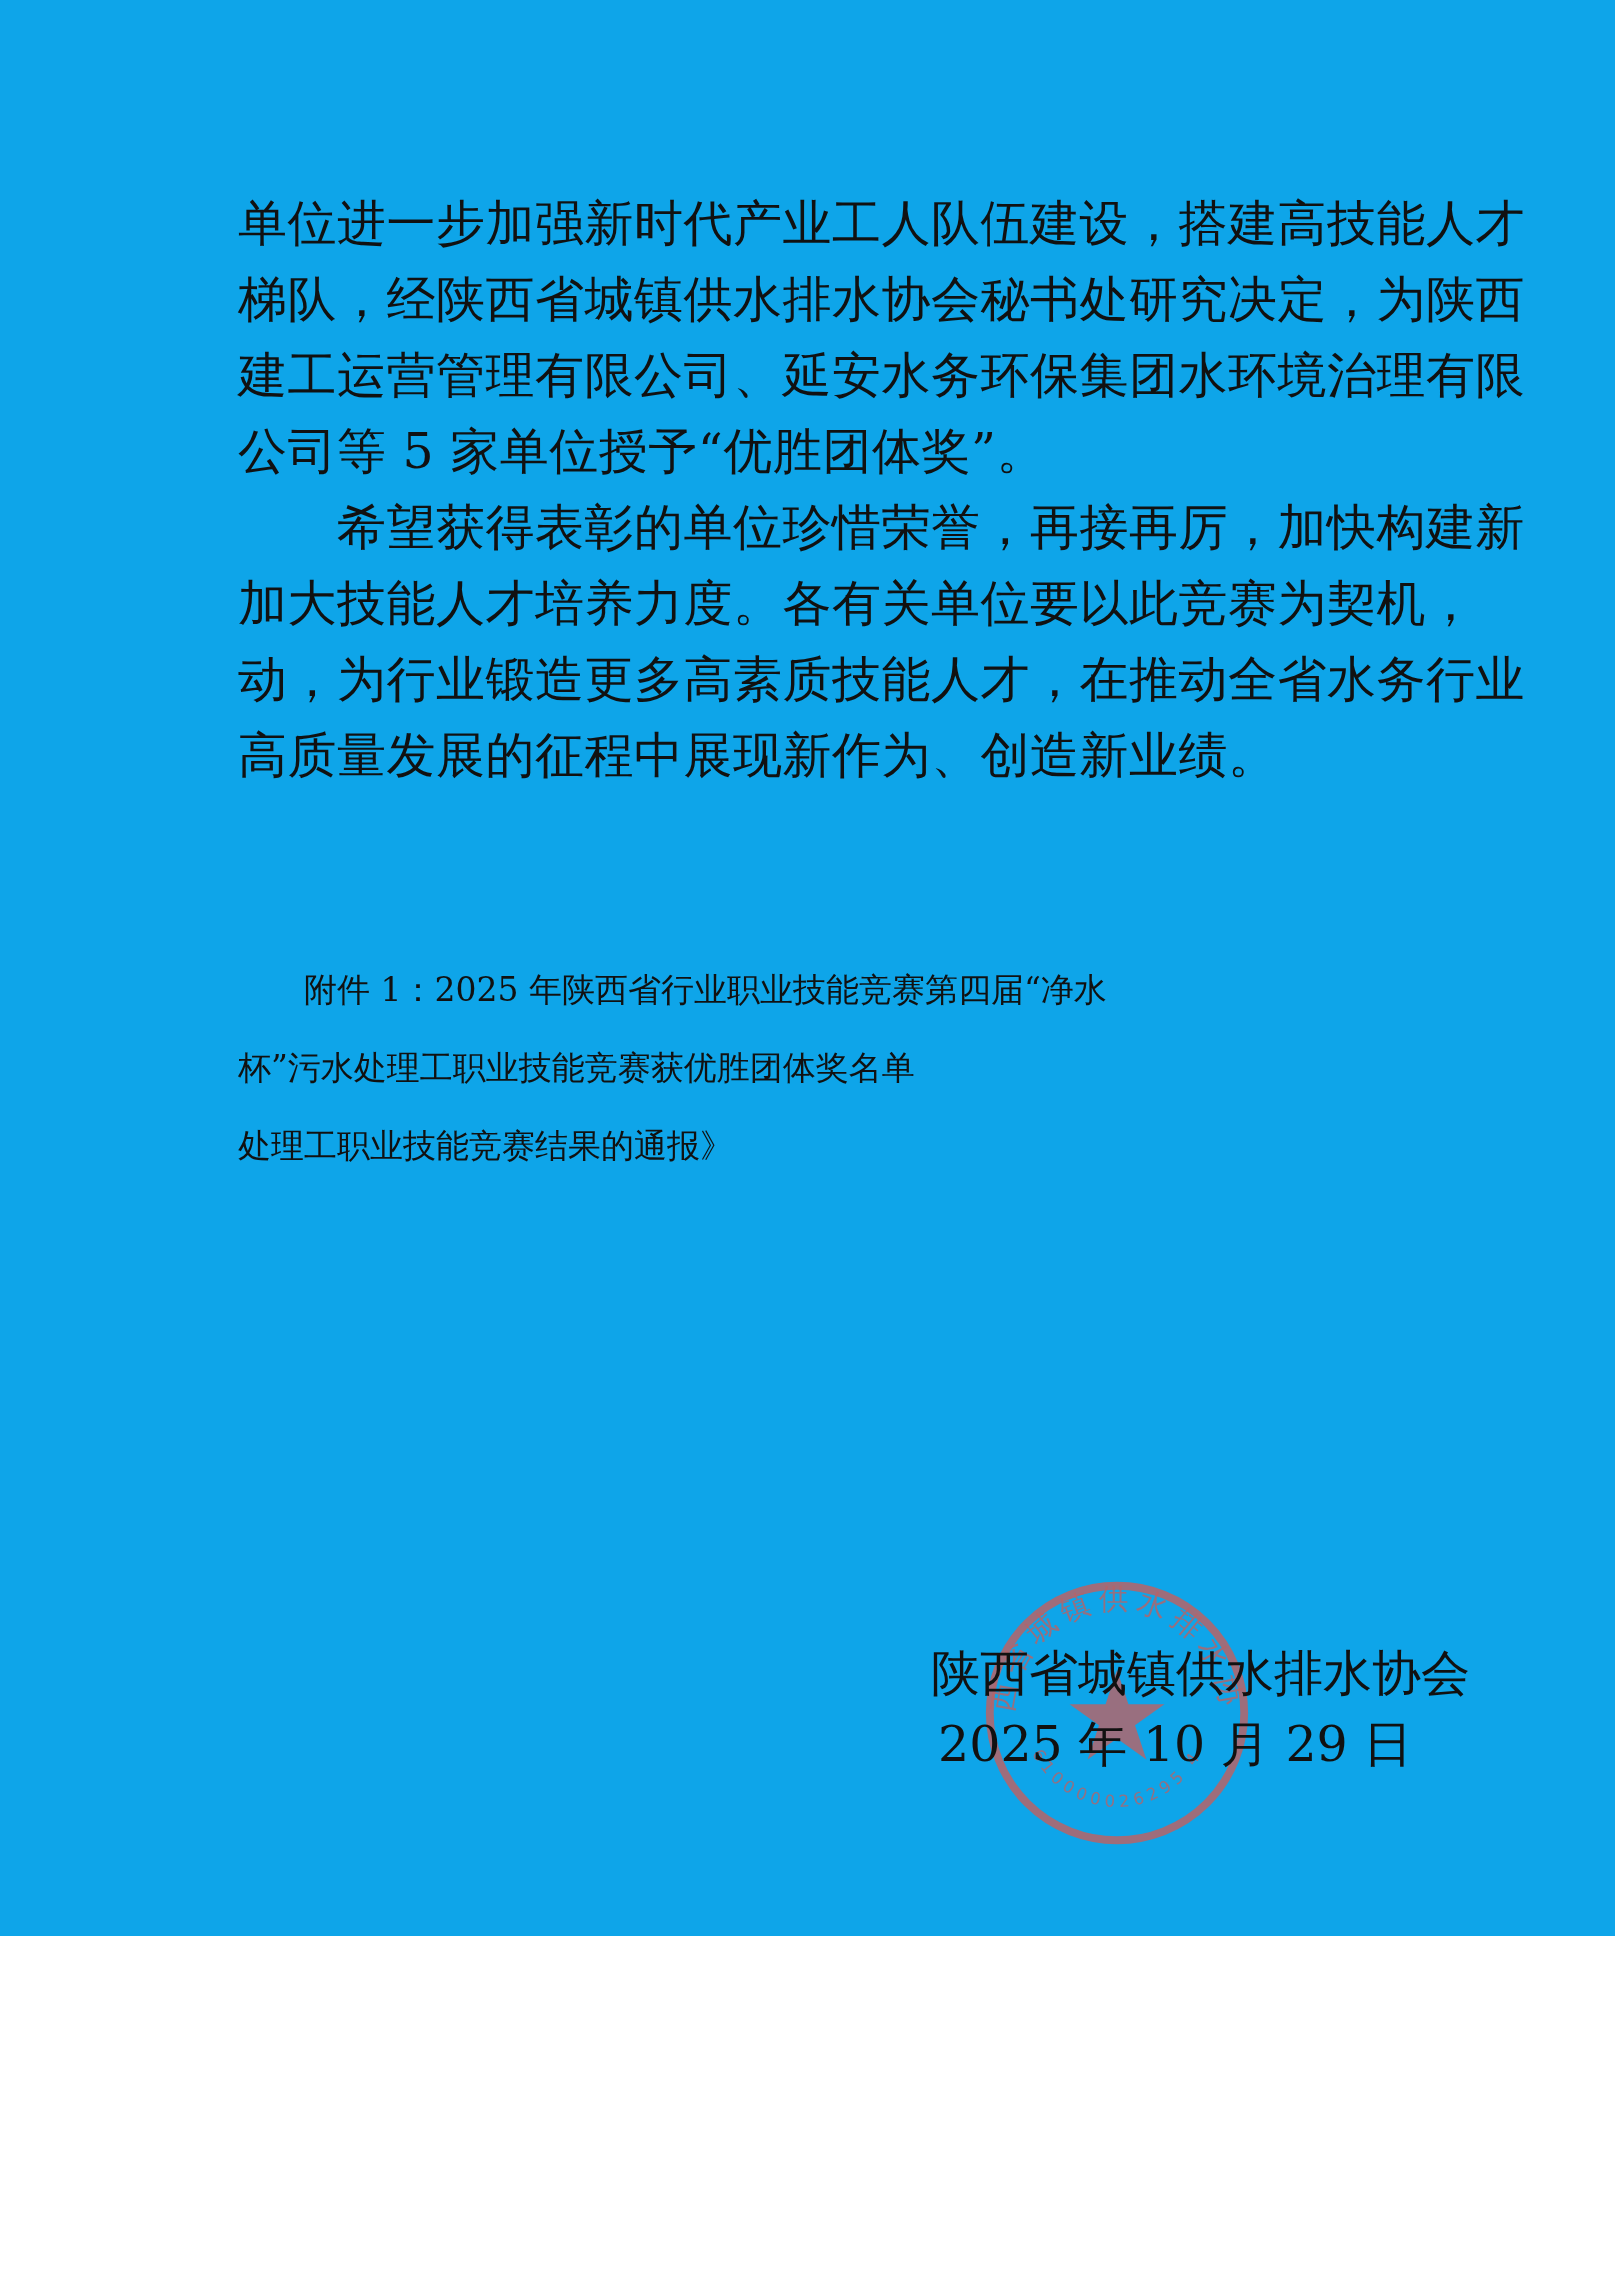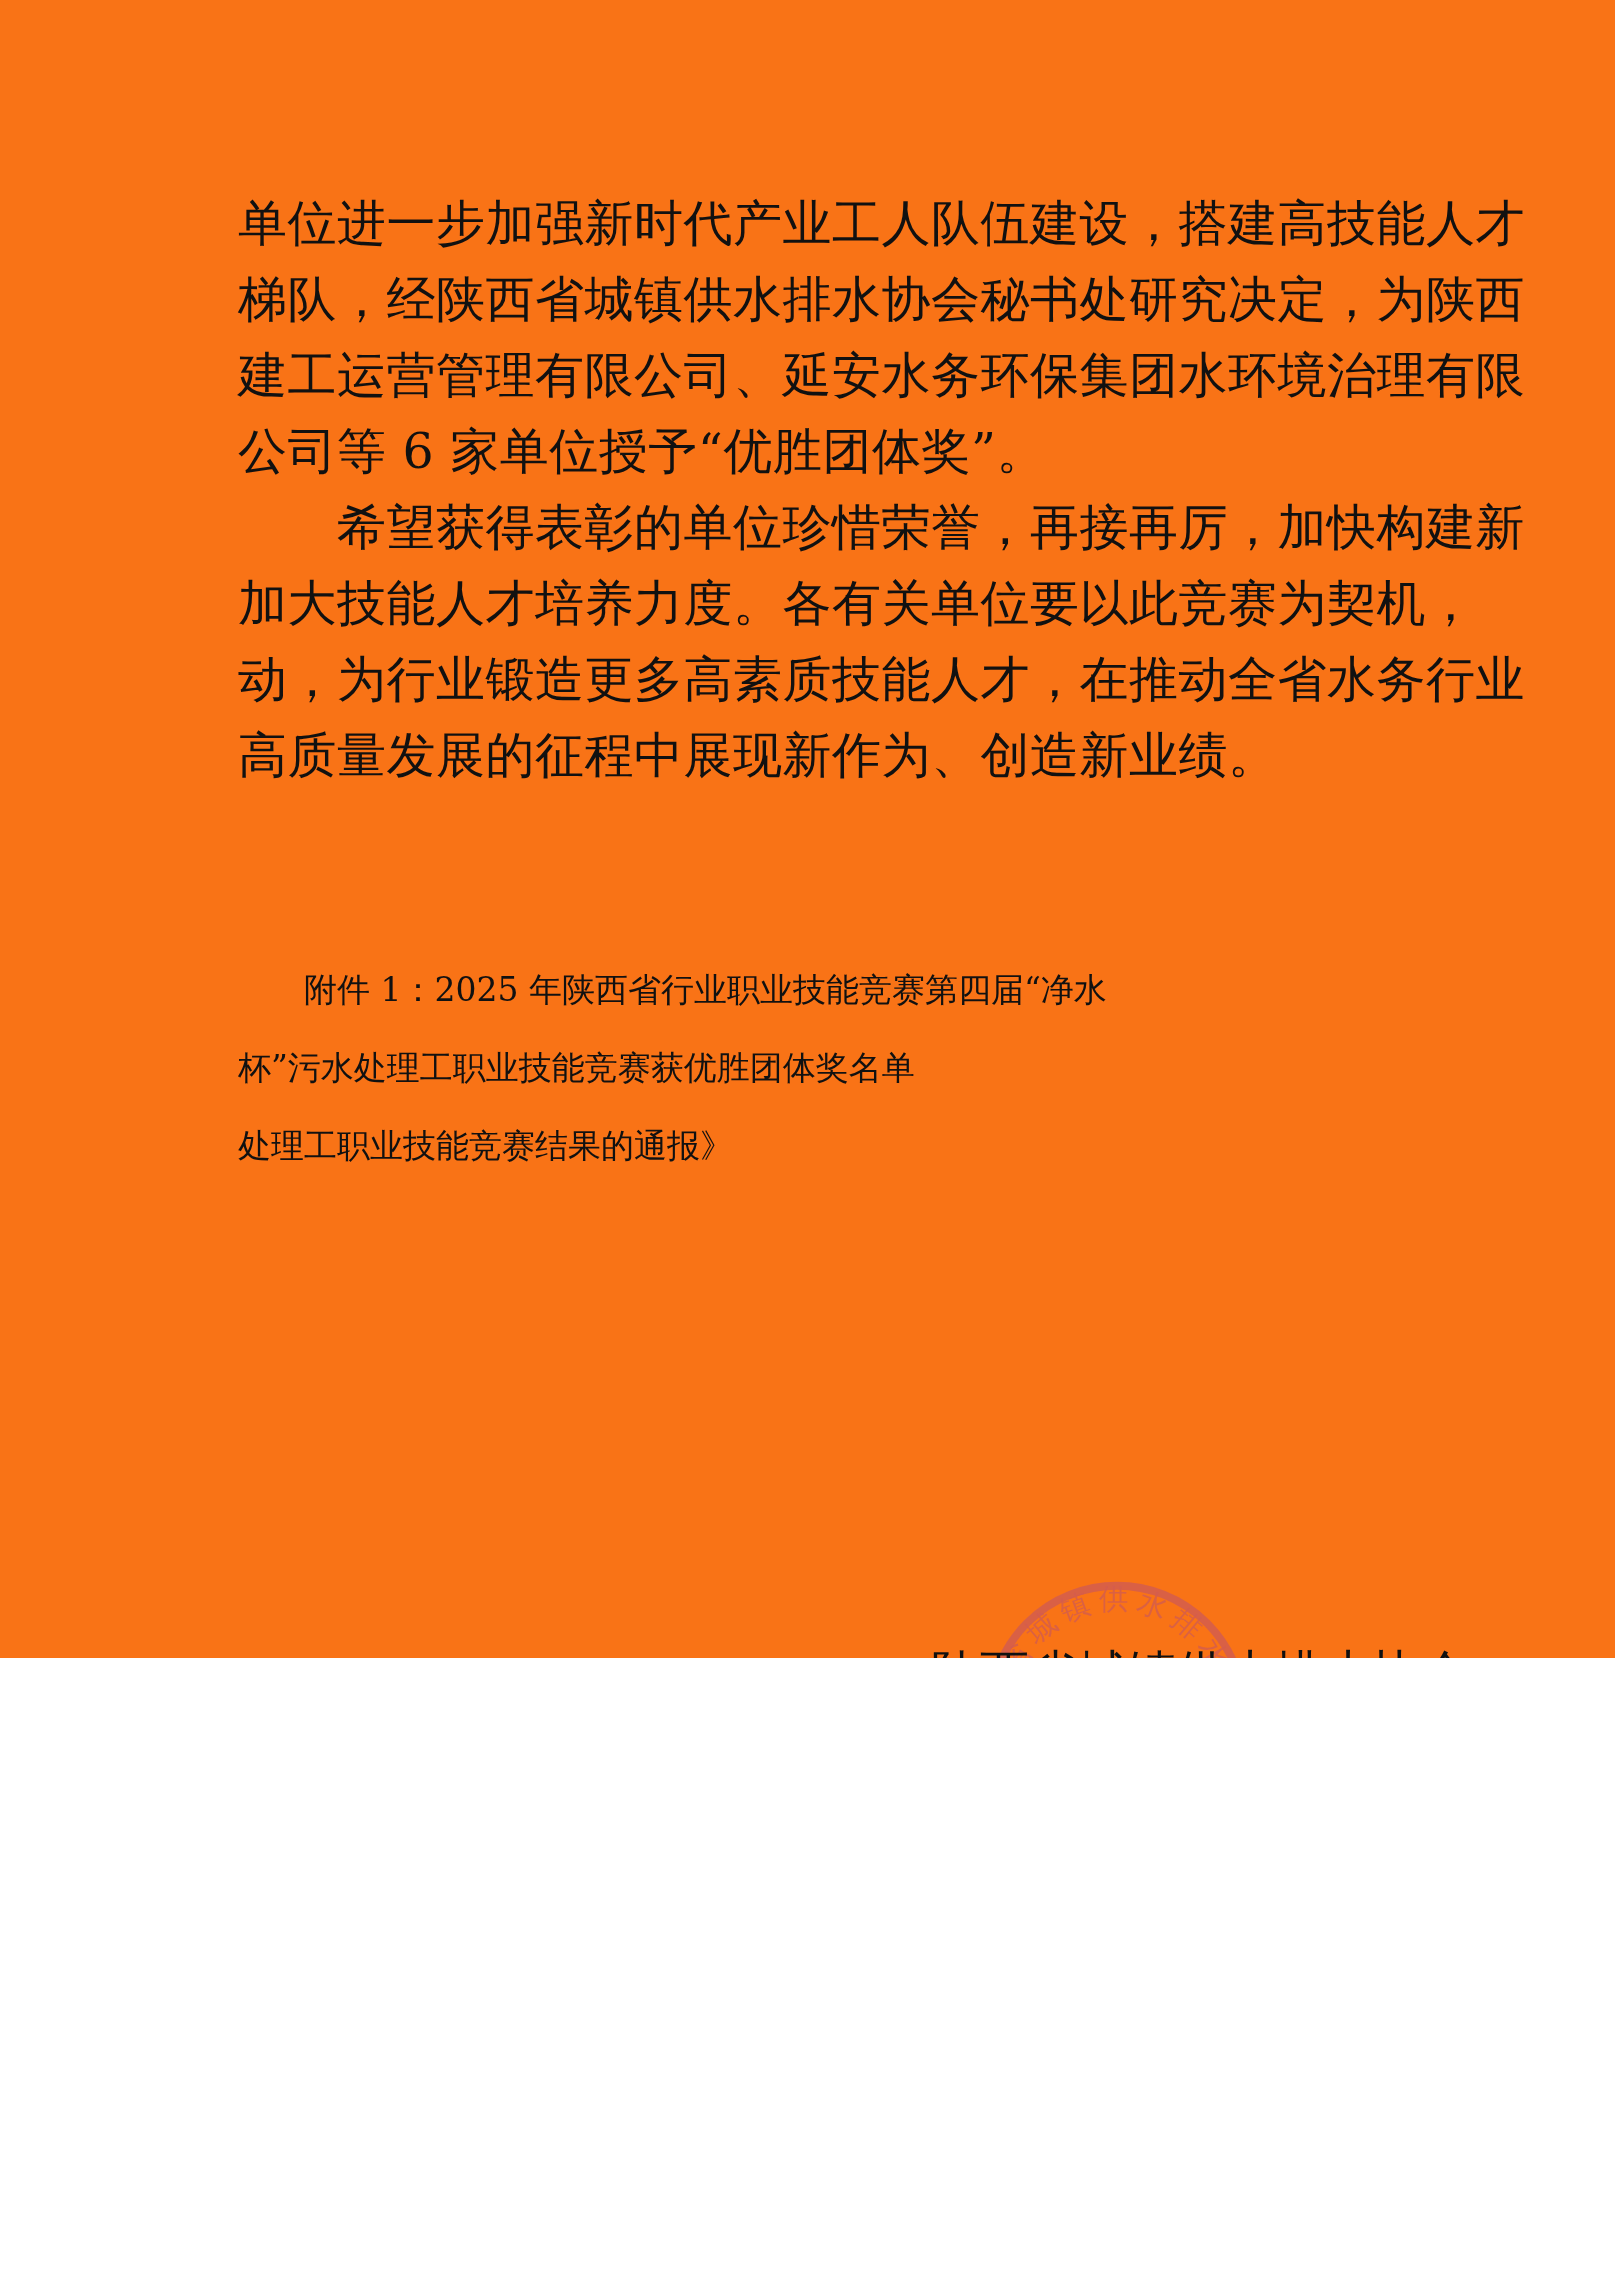--- a/index.html
+++ b/index.html
@@ -6,22 +6,22 @@
     margin: 0;
     padding: 0;
     background: #ffffff;
   }
   body {
     font-family: "DejaVu Serif", "Liberation Serif", serif;
   }
   .page {
     position: relative;
     width: 1615px;
-    height: 1658px;
-    background: #f97316;
+    height: 1936px;
+    background: #0ea5e9;
     overflow: hidden;
     box-sizing: border-box;
   }
   .doc-body {
     position: absolute;
     left: 238px;
     top: 186px;
     width: 1142px;
   }
   .para {
@@ -89,21 +89,21 @@
 <body>
 
 <div class="page">
 
   <div class="doc-body">
 
     <div class="para">
       <span class="ln">单位进一步加强新时代产业工人队伍建设，搭建高技能人才</span>
       <span class="ln">梯队，经陕西省城镇供水排水协会秘书处研究决定，为陕西</span>
       <span class="ln">建工运营管理有限公司、延安水务环保集团水环境治理有限</span>
-      <span class="ln">公司等 6 家单位授予“优胜团体奖”。</span>
+      <span class="ln">公司等 5 家单位授予“优胜团体奖”。</span>
     </div>
 
     <div class="para">
       <span class="ln">　　希望获得表彰的单位珍惜荣誉，再接再厉，加快构建新</span>
       <span class="ln">加大技能人才培养力度。各有关单位要以此竞赛为契机，</span>
       <span class="ln">动，为行业锻造更多高素质技能人才，在推动全省水务行业</span>
       <span class="ln">高质量发展的征程中展现新作为、创造新业绩。</span>
     </div>
 
     <div class="spacer-block"></div>

